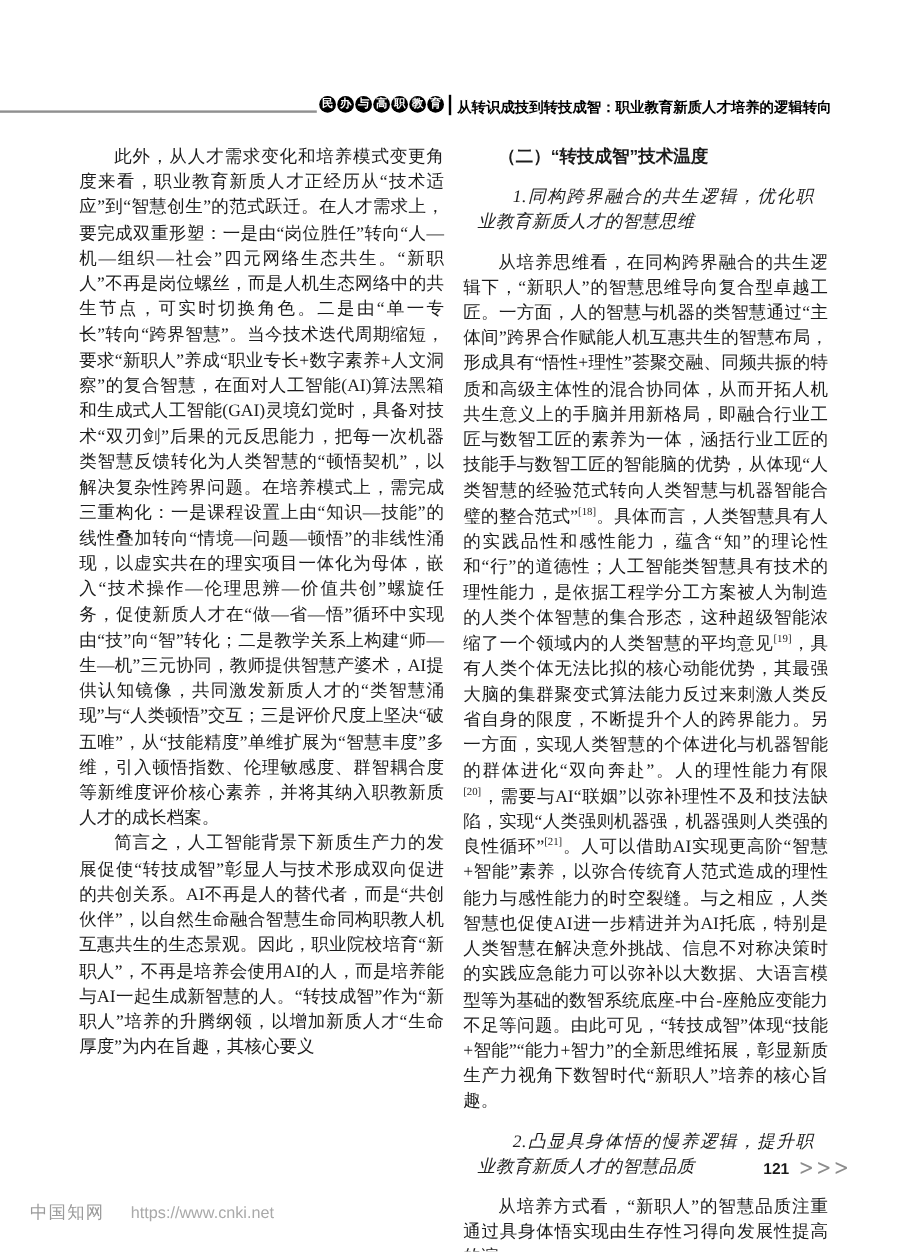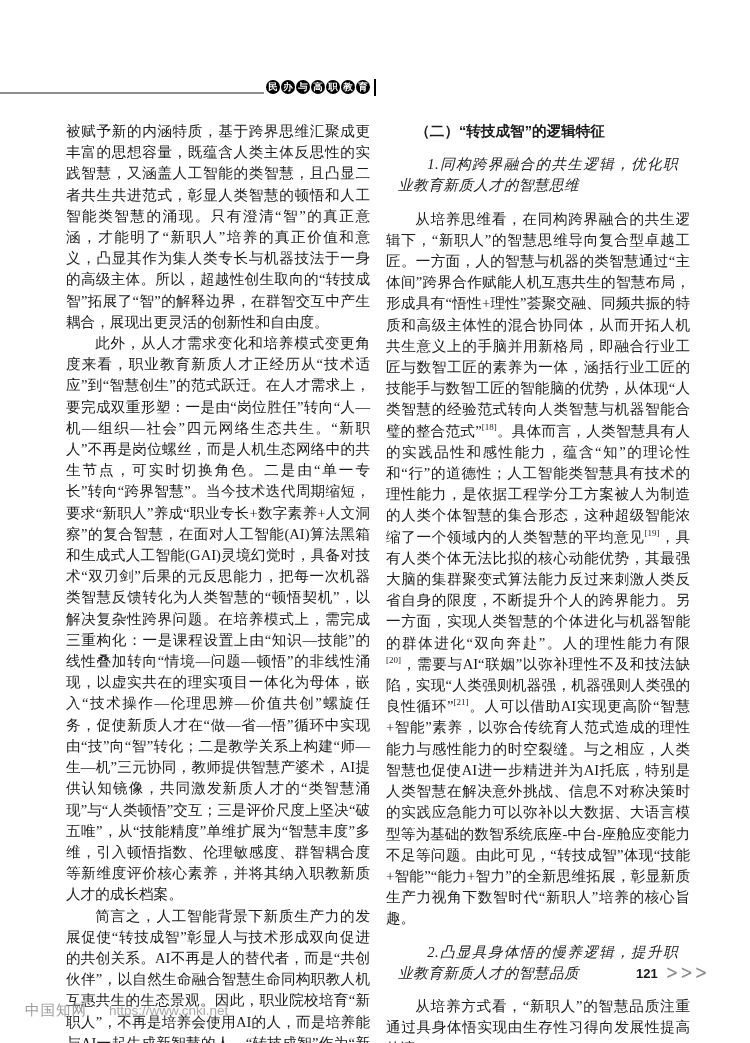--- a/index.html
+++ b/index.html
@@ -64,31 +64,31 @@
   <div class="header-badge">
     <span class="badge-char">民</span>
     <span class="badge-char">办</span>
     <span class="badge-char">与</span>
     <span class="badge-char">高</span>
     <span class="badge-char">职</span>
     <span class="badge-char">教</span>
     <span class="badge-char">育</span>
   </div>
   <div class="header-divider"></div>
+  <div class="header-title">从转识成技到转技成智：职业教育新质人才培养的逻辑转向</div>
 
   <div class="columns">
 
     <div class="col">
-      <p class="para rich">被赋予新的内涵特质，基于跨界思维汇聚成更丰富的思想容量，既蕴含人类主体反思性的实践智慧，又涵盖人工智能的类智慧，且凸显二者共生共进范式，彰显人类智慧的顿悟和人工智能类智慧的涌现。只有澄清“智”的真正意涵，才能明了“新职人”培养的真正价值和意义，凸显其作为集人类专长与机器技法于一身的高级主体。所以，超越性创生取向的“转技成智”拓展了“智”的解释边界，在群智交互中产生耦合，展现出更灵活的创新性和自由度。</p>
       <p class="para indent rich">此外，从人才需求变化和培养模式变更角度来看，职业教育新质人才正经历从“技术适应”到“智慧创生”的范式跃迁。在人才需求上，要完成双重形塑：一是由“岗位胜任”转向“人—机—组织—社会”四元网络生态共生。“新职人”不再是岗位螺丝，而是人机生态网络中的共生节点，可实时切换角色。二是由“单一专长”转向“跨界智慧”。当今技术迭代周期缩短，要求“新职人”养成“职业专长+数字素养+人文洞察”的复合智慧，在面对人工智能(AI)算法黑箱和生成式人工智能(GAI)灵境幻觉时，具备对技术“双刃剑”后果的元反思能力，把每一次机器类智慧反馈转化为人类智慧的“顿悟契机”，以解决复杂性跨界问题。在培养模式上，需完成三重构化：一是课程设置上由“知识—技能”的线性叠加转向“情境—问题—顿悟”的非线性涌现，以虚实共在的理实项目一体化为母体，嵌入“技术操作—伦理思辨—价值共创”螺旋任务，促使新质人才在“做—省—悟”循环中实现由“技”向“智”转化；二是教学关系上构建“师—生—机”三元协同，教师提供智慧产婆术，AI提供认知镜像，共同激发新质人才的“类智慧涌现”与“人类顿悟”交互；三是评价尺度上坚决“破五唯”，从“技能精度”单维扩展为“智慧丰度”多维，引入顿悟指数、伦理敏感度、群智耦合度等新维度评价核心素养，并将其纳入职教新质人才的成长档案。</p>
       <p class="para indent rich">简言之，人工智能背景下新质生产力的发展促使“转技成智”彰显人与技术形成双向促进的共创关系。AI不再是人的替代者，而是“共创伙伴”，以自然生命融合智慧生命同构职教人机互惠共生的生态景观。因此，职业院校培育“新职人”，不再是培养会使用AI的人，而是培养能与AI一起生成新智慧的人。“转技成智”作为“新职人”培养的升腾纲领，以增加新质人才“生命厚度”为内在旨趣，其核心要义</p>
     </div>
 
     <div class="col">
-      <p class="section-heading">（二）“转技成智”的逻辑特征</p>
+      <p class="section-heading">（二）“转技成智”技术温度</p>
       <p class="subsection-heading">1.同构跨界融合的共生逻辑，优化职业教育新质人才的智慧思维</p>
       <p class="para indent rich">从培养思维看，在同构跨界融合的共生逻辑下，“新职人”的智慧思维导向复合型卓越工匠。一方面，人的智慧与机器的类智慧通过“主体间”跨界合作赋能人机互惠共生的智慧布局，形成具有“悟性+理性”荟聚交融、同频共振的特质和高级主体性的混合协同体，从而开拓人机共生意义上的手脑并用新格局，即融合行业工匠与数智工匠的素养为一体，涵括行业工匠的技能手与数智工匠的智能脑的优势，从体现“人类智慧的经验范式转向人类智慧与机器智能合璧的整合范式”<sup>[18]</sup>。具体而言，人类智慧具有人的实践品性和感性能力，蕴含“知”的理论性和“行”的道德性；人工智能类智慧具有技术的理性能力，是依据工程学分工方案被人为制造的人类个体智慧的集合形态，这种超级智能浓缩了一个领域内的人类智慧的平均意见<sup>[19]</sup>，具有人类个体无法比拟的核心动能优势，其最强大脑的集群聚变式算法能力反过来刺激人类反省自身的限度，不断提升个人的跨界能力。另一方面，实现人类智慧的个体进化与机器智能的群体进化“双向奔赴”。人的理性能力有限<sup>[20]</sup>，需要与AI“联姻”以弥补理性不及和技法缺陷，实现“人类强则机器强，机器强则人类强的良性循环”<sup>[21]</sup>。人可以借助AI实现更高阶“智慧+智能”素养，以弥合传统育人范式造成的理性能力与感性能力的时空裂缝。与之相应，人类智慧也促使AI进一步精进并为AI托底，特别是人类智慧在解决意外挑战、信息不对称决策时的实践应急能力可以弥补以大数据、大语言模型等为基础的数智系统底座-中台-座舱应变能力不足等问题。由此可见，“转技成智”体现“技能+智能”“能力+智力”的全新思维拓展，彰显新质生产力视角下数智时代“新职人”培养的核心旨趣。</p>
       <p class="subsection-heading">2.凸显具身体悟的慢养逻辑，提升职业教育新质人才的智慧品质</p>
       <p class="para indent rich">从培养方式看，“新职人”的智慧品质注重通过具身体悟实现由生存性习得向发展性提高的演</p>
     </div>
 
   </div>
 
   <div class="pagenum-row">
     <span class="page-number">121</span>

